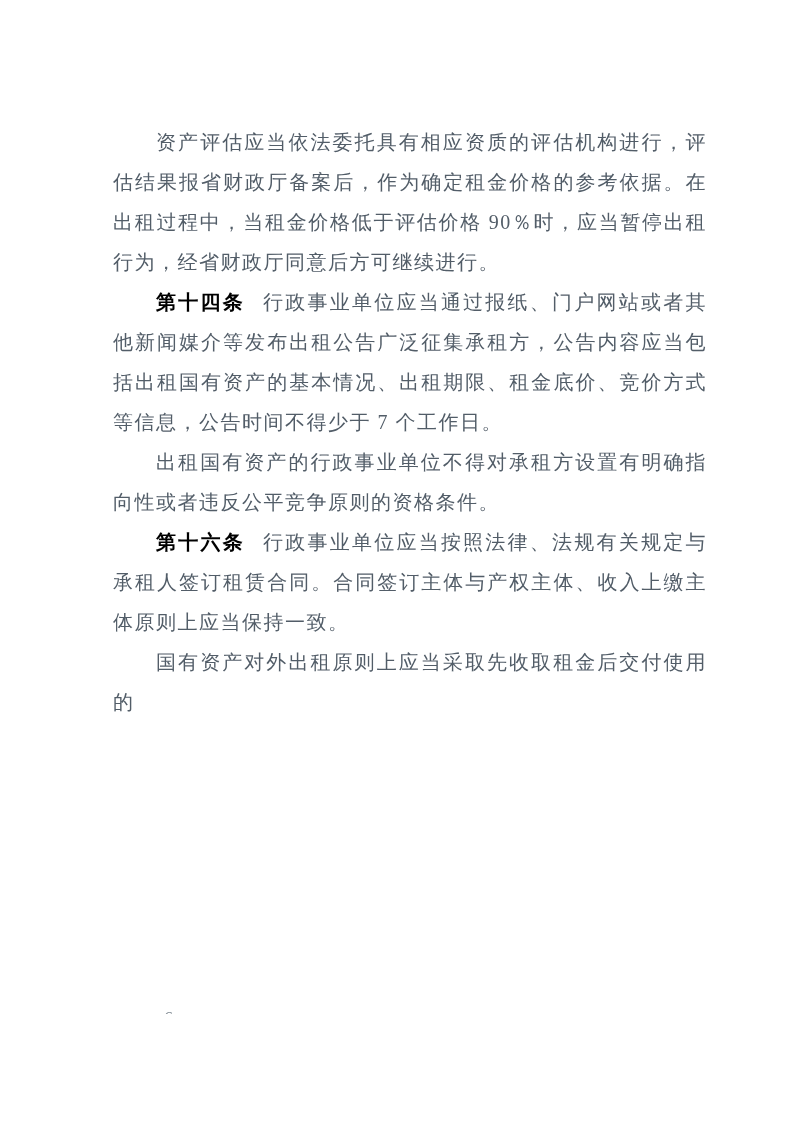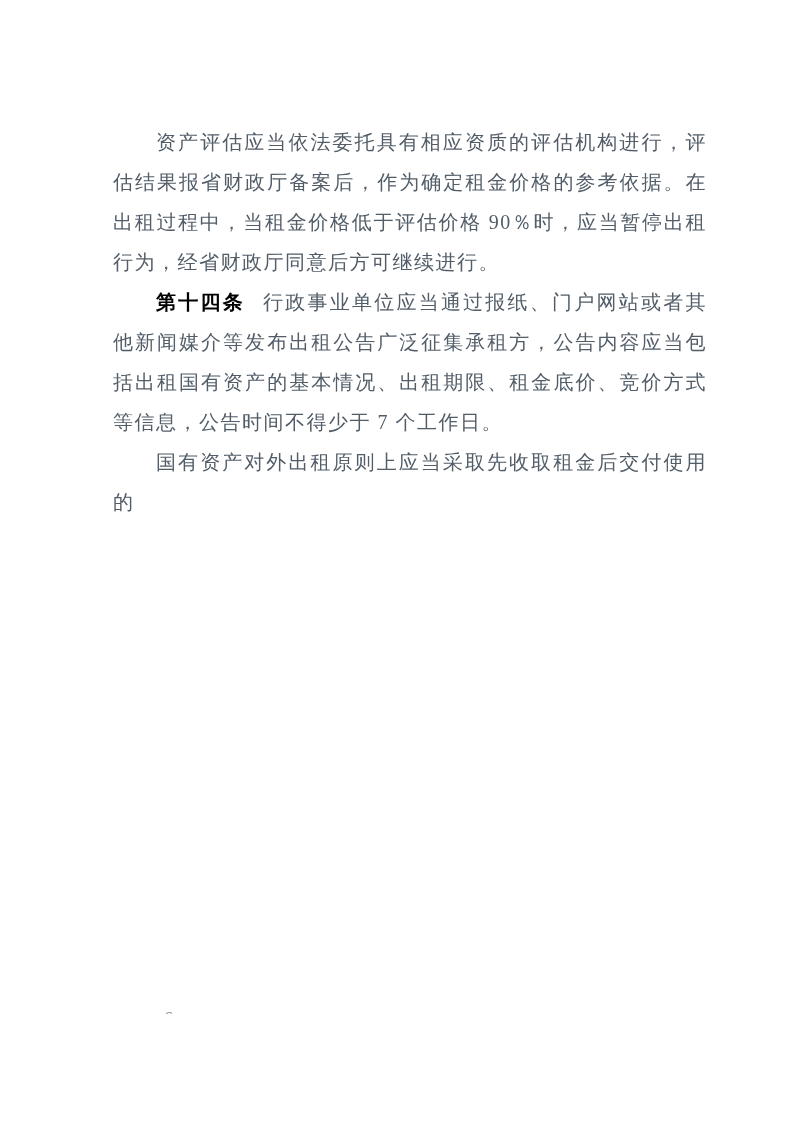--- a/index.html
+++ b/index.html
@@ -49,16 +49,18 @@
     font-family: "Liberation Serif", "DejaVu Serif", serif;
   }
 </style>
 </head>
 <body>
 
 <div class="page">
   <div class="content">
     <p><span>资产评估应当依法委托具有相应资质的评估机构进行，评估结果报省财政厅备案后，作为确定租金价格的参考依据。在出租过程中，当租金价格低于评估价格 90％时，应当暂停出租行为，经省财政厅同意后方可继续进行。</span></p>
     <p><span class="term">第十四条</span><span>行政事业单位应当通过报纸、门户网站或者其他新闻媒介等发布出租公告广泛征集承租方，公告内容应当包括出租国有资产的基本情况、出租期限、租金底价、竞价方式等信息，公告时间不得少于 7 个工作日。</span></p>
+    <p><span>出租国有资产的行政事业单位不得对承租方设置有明确指向性或者违反公平竞争原则的资格条件。</span></p>
+    <p><span class="term">第十六条</span><span>行政事业单位应当按照法律、法规有关规定与承租人签订租赁合同。合同签订主体与产权主体、收入上缴主体原则上应当保持一致。</span></p>
     <p><span>国有资产对外出租原则上应当采取先收取租金后交付使用的</span></p>
   </div>
   <div class="footer">— 6 —</div>
 </div>
 
 </body></html>

